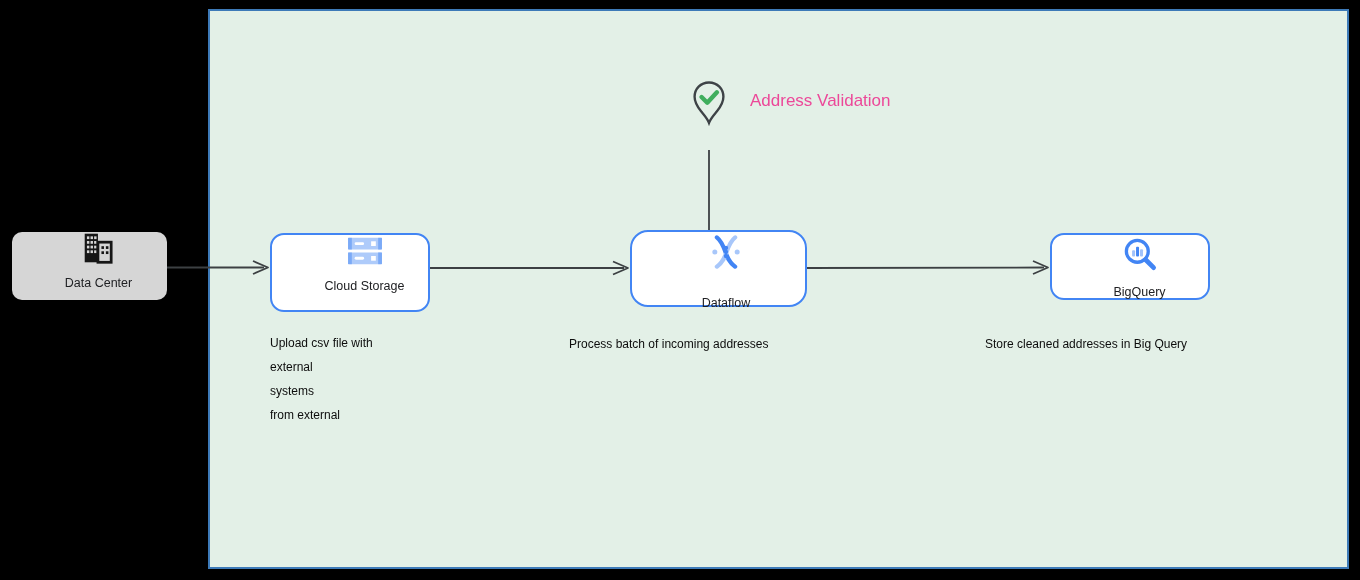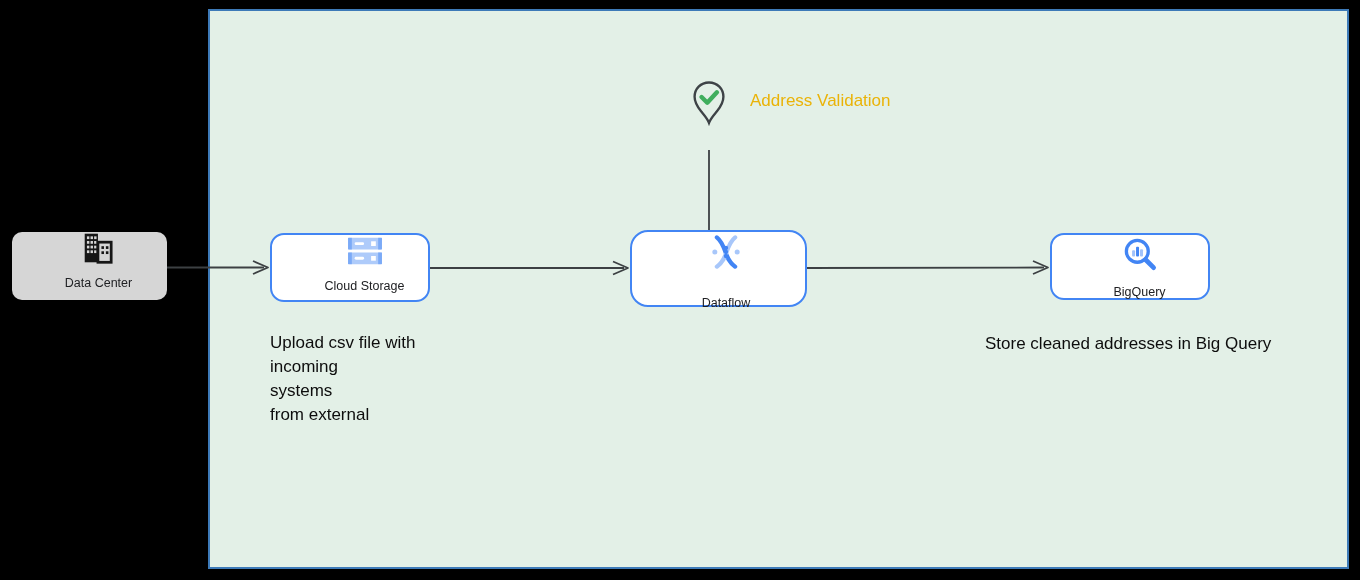--- a/index.html
+++ b/index.html
@@ -12,26 +12,26 @@
     box-sizing:border-box;background:#e3f0e7;border:2px solid #3d7ab8;
   }
   .wires{position:absolute;left:0;top:0;width:1360px;height:580px;pointer-events:none;}
   .node{
     position:absolute;display:flex;align-items:center;box-sizing:border-box;
     background:#fff;border:2px solid #4285f4;border-radius:14px;flex-direction:column;
   }
   .node .label{font-size:12.5px;color:#202124;white-space:nowrap;}
   .node .ic{flex:0 0 auto;display:flex;align-items:center;justify-content:center;}
   .node-datacenter{left:12px;top:232px;width:155px;height:68px;background:#d6d6d6;border:none;border-radius:10px;padding-left:18px;gap:12px;}
-  .node-cloudstorage{left:270px;top:233px;width:160px;height:69px;padding-left:29px;gap:12px;}
+  .node-cloudstorage{left:270px;top:233px;width:160px;height:79px;padding-left:29px;gap:12px;}
   .node-dataflow{left:630px;top:230px;width:177px;height:77px;border-radius:18px;padding-left:15px;gap:24px;}
   .node-bigquery{left:1050px;top:233px;width:160px;height:67px;padding-left:19px;gap:12px;}
   .pin{position:absolute;left:690px;top:78px;width:38px;height:58px;}
-  .api-text{position:absolute;left:750px;top:89px;font-size:17px;line-height:23px;color:#eab308;}
-  .caption{position:absolute;font-size:17px;line-height:24px;color:#0d0d0d;white-space:nowrap;}
+  .api-text{position:absolute;left:750px;top:89px;font-size:17px;line-height:23px;color:#ec4899;}
+  .caption{position:absolute;font-size:12px;line-height:24px;color:#0d0d0d;white-space:nowrap;}
   .caption-upload{left:270px;top:331px;}
   .caption-process{left:569px;top:332px;}
   .caption-store{left:985px;top:332px;}
 </style>
 </head>
 <body>
 
 <div class="stage">
 
   <div class="panel"></div>
@@ -142,21 +142,22 @@
     <path d="M12 1.5 C6.7 1.5 2.9 5.5 2.9 10.6 C2.9 14 4.7 17 7.1 19.9 C8.9 22.1 11 24.4 12 27 C13 24.4 15.1 22.1 16.9 19.9 C19.3 17 21.1 14 21.1 10.6 C21.1 5.5 17.3 1.5 12 1.5 Z" fill="none" stroke="#3e4347" stroke-width="1.5"></path>
     <path d="M7.3 10.7 L10.9 14.3 L17 7.7" fill="none" stroke="#3fae5d" stroke-width="2.8" stroke-linecap="round" stroke-linejoin="round"></path>
   </svg>
 
   <div class="api-text">
     <div>Address Validation</div>
   </div>
 
   <div class="caption caption-upload">
     <div>Upload csv file with</div>
-    <div>incoming</div>
+    <div>external</div>
     <div>systems</div>
     <div>from external</div>
   </div>
 
+  <div class="caption caption-process">Process batch of incoming addresses</div>
 
   <div class="caption caption-store">Store cleaned addresses in Big Query</div>
 
 </div>
 
 </body></html>

